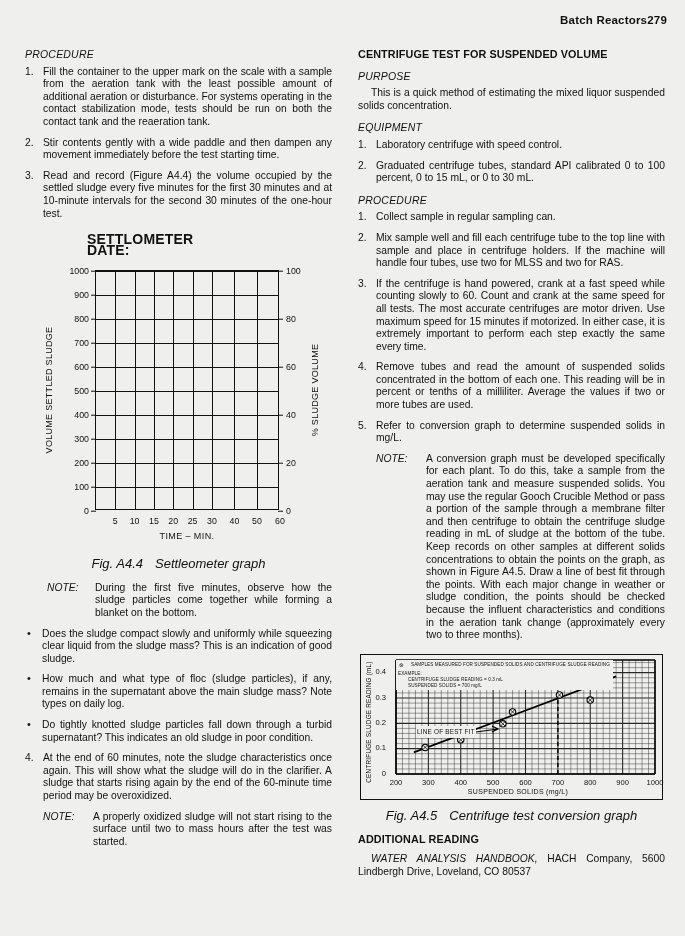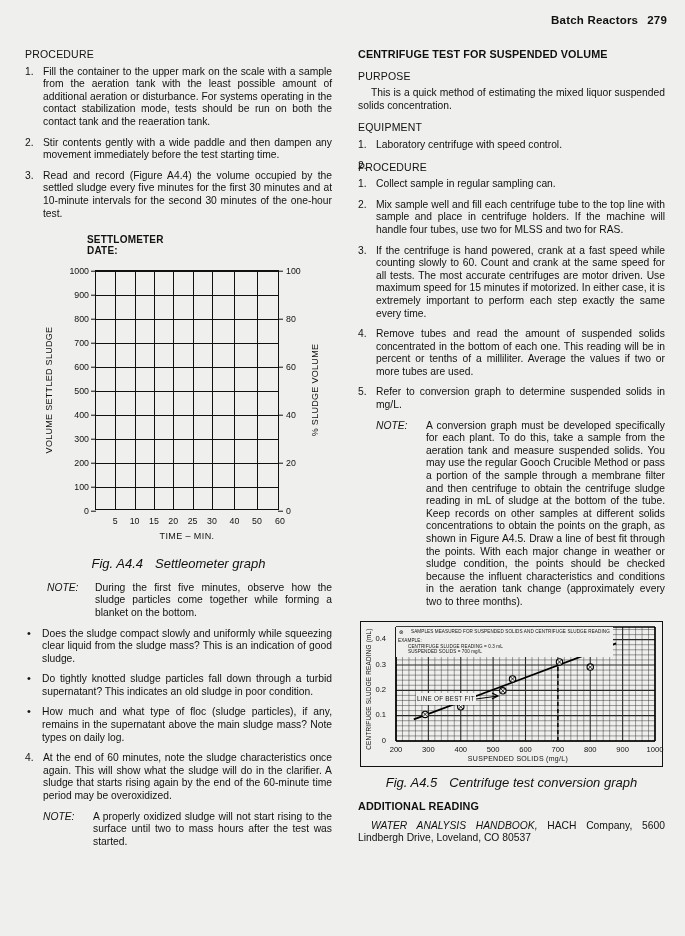--- a/index.html
+++ b/index.html
@@ -16,41 +16,42 @@
   .page { position: relative; width: 685px; height: 936px; padding: 0; }
 
   
   .header {
     position: absolute;
     top: 14px; right: 18px;
     font-size: 11.5px;
     font-weight: bold;
     letter-spacing: .2px;
   }
-  .header .pg { margin-left: 9px; }
+  .header .pg { }
 
   
   .col {
     position: absolute;
     top: 48px;
     width: 307px;
     font-size: 10.3px;
     line-height: 12.6px;
   }
   .col-left  { left: 25px; }
   .col-right { left: 358px; }
 
   h3.sect {
     font-size: 10.8px;
     font-weight: bold;
     margin: 0 0 7px 0;
     letter-spacing: .1px;
   }
   h4.isect {
     font-size: 10.5px;
+    font-style: italic;
     font-weight: normal;
     margin: 9px 0 5px 0;
     letter-spacing: .2px;
   }
   h4.isect.first { margin-top: 0; }
 
   p.para {
     margin: 0 0 8px 0;
     text-align: justify;
     text-indent: 13px;
@@ -108,21 +109,21 @@
   
   .fig-settle {
     position: relative;
     width: 307px;
     height: 318px;
     margin: 14px 0 0 0;
   }
   .settle-title {
     position: absolute;
     left: 62px; top: 0px;
-    font-size: 10px;
+    font-size: 14px;
     font-weight: bold;
     line-height: 11px;
     letter-spacing: .2px;
   }
   .settle-plot {
     position: absolute;
     left: 70px; top: 36px;
     width: 184px; height: 240px;
     border: 1.6px solid #111;
     background: transparent;
@@ -357,22 +358,22 @@
       <span>Fig. A4.4</span><span class="sp"></span><span>Settleometer graph</span>
     </div>
 
     <div class="note note-left">
       <span class="note-lbl">NOTE:</span>
       <span>During the first five minutes, observe how the sludge particles come together while forming a blanket on the bottom.</span>
     </div>
 
     <ul class="bullets bullet-block">
       <li>Does the sludge compact slowly and uniformly while squeezing clear liquid from the sludge mass? This is an indication of good sludge.</li>
+      <li>How much and what type of floc (sludge particles), if any, remains in the supernatant above the main sludge mass? Note types on daily log.</li>
       <li>Do tightly knotted sludge particles fall down through a turbid supernatant? This indicates an old sludge in poor condition.</li>
-      <li>How much and what type of floc (sludge particles), if any, remains in the supernatant above the main sludge mass? Note types on daily log.</li>
     </ul>
 
     <ol class="numlist">
       <li>
         <span class="num">4.</span>
         <span>At the end of 60 minutes, note the sludge characteristics once again. This will show what the sludge will do in the clarifier. A sludge that starts rising again by the end of the 60-minute time period may be overoxidized.</span>
       </li>
     </ol>
 
     <div class="note indent">
@@ -389,20 +390,21 @@
     <p class="para">This is a quick method of estimating the mixed liquor suspended solids concentration.</p>
 
     <h4 class="isect">EQUIPMENT</h4>
     <ol class="numlist">
       <li>
         <span class="num">1.</span>
         <span>Laboratory centrifuge with speed control.</span>
       </li>
       <li>
         <span class="num">2.</span>
+        <span>Graduated centrifuge tubes, standard API calibrated 0 to 100 percent, 0 to 15 mL, or 0 to 30 mL.</span>
       </li>
     </ol>
 
     <h4 class="isect">PROCEDURE</h4>
     <ol class="numlist">
       <li>
         <span class="num">1.</span>
         <span>Collect sample in regular sampling can.</span>
       </li>
       <li>

